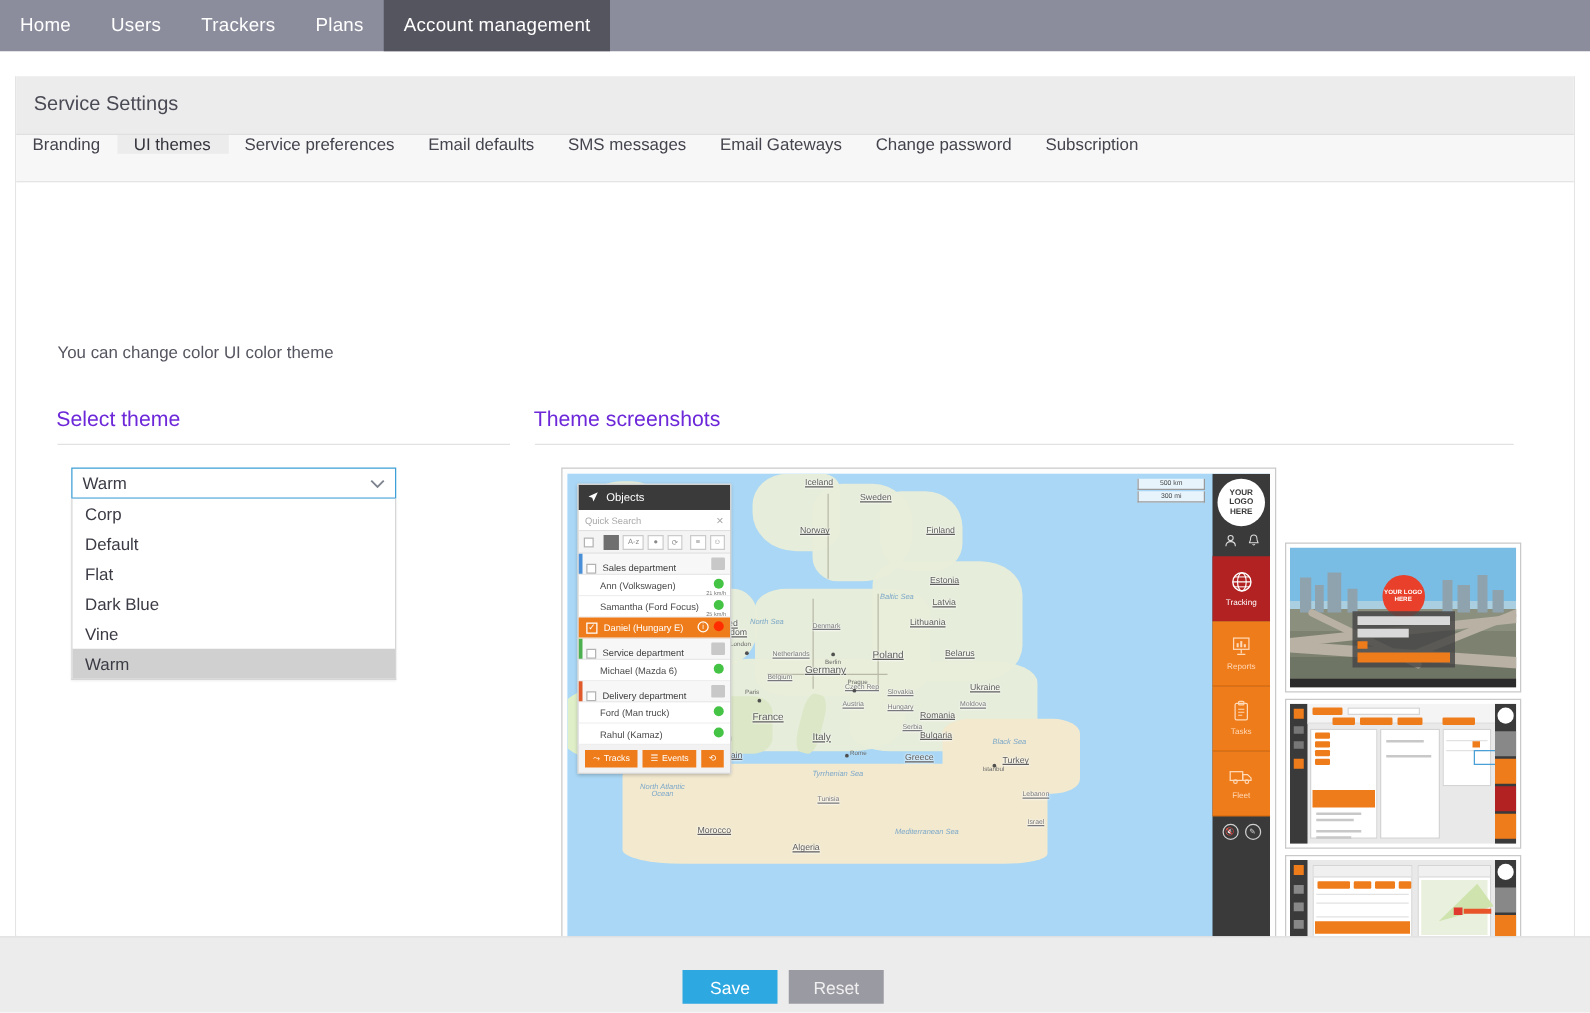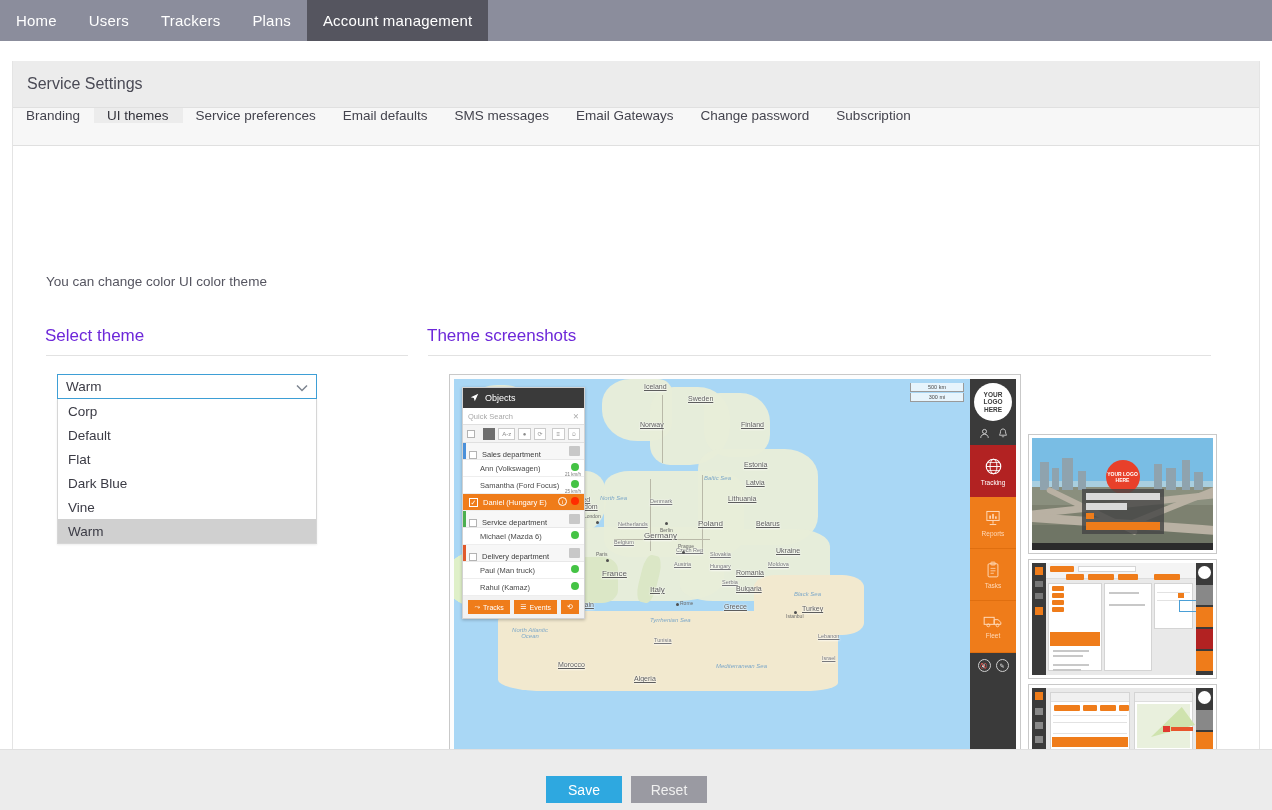--- a/index.html
+++ b/index.html
@@ -562,21 +562,21 @@
             <div class="led"></div>
           </div>
 
           <div class="grow">
             <div class="bar" style="background:#e05a2b;"></div>
             <div class="cbx"></div>
             <span class="gname">Delivery department</span>
             <div class="badge"></div>
           </div>
           <div class="orow">
-            <span class="oname">Paul (Man truck)</span>
+            <span class="oname">Ford (Man truck)</span>
             <div class="led"></div>
           </div>
           <div class="orow">
             <span class="oname">Rahul (Kamaz)</span>
             <div class="led"></div>
           </div>
 
           <div id="objfooter">
             <div class="obtn">
               <span>⤳</span>

